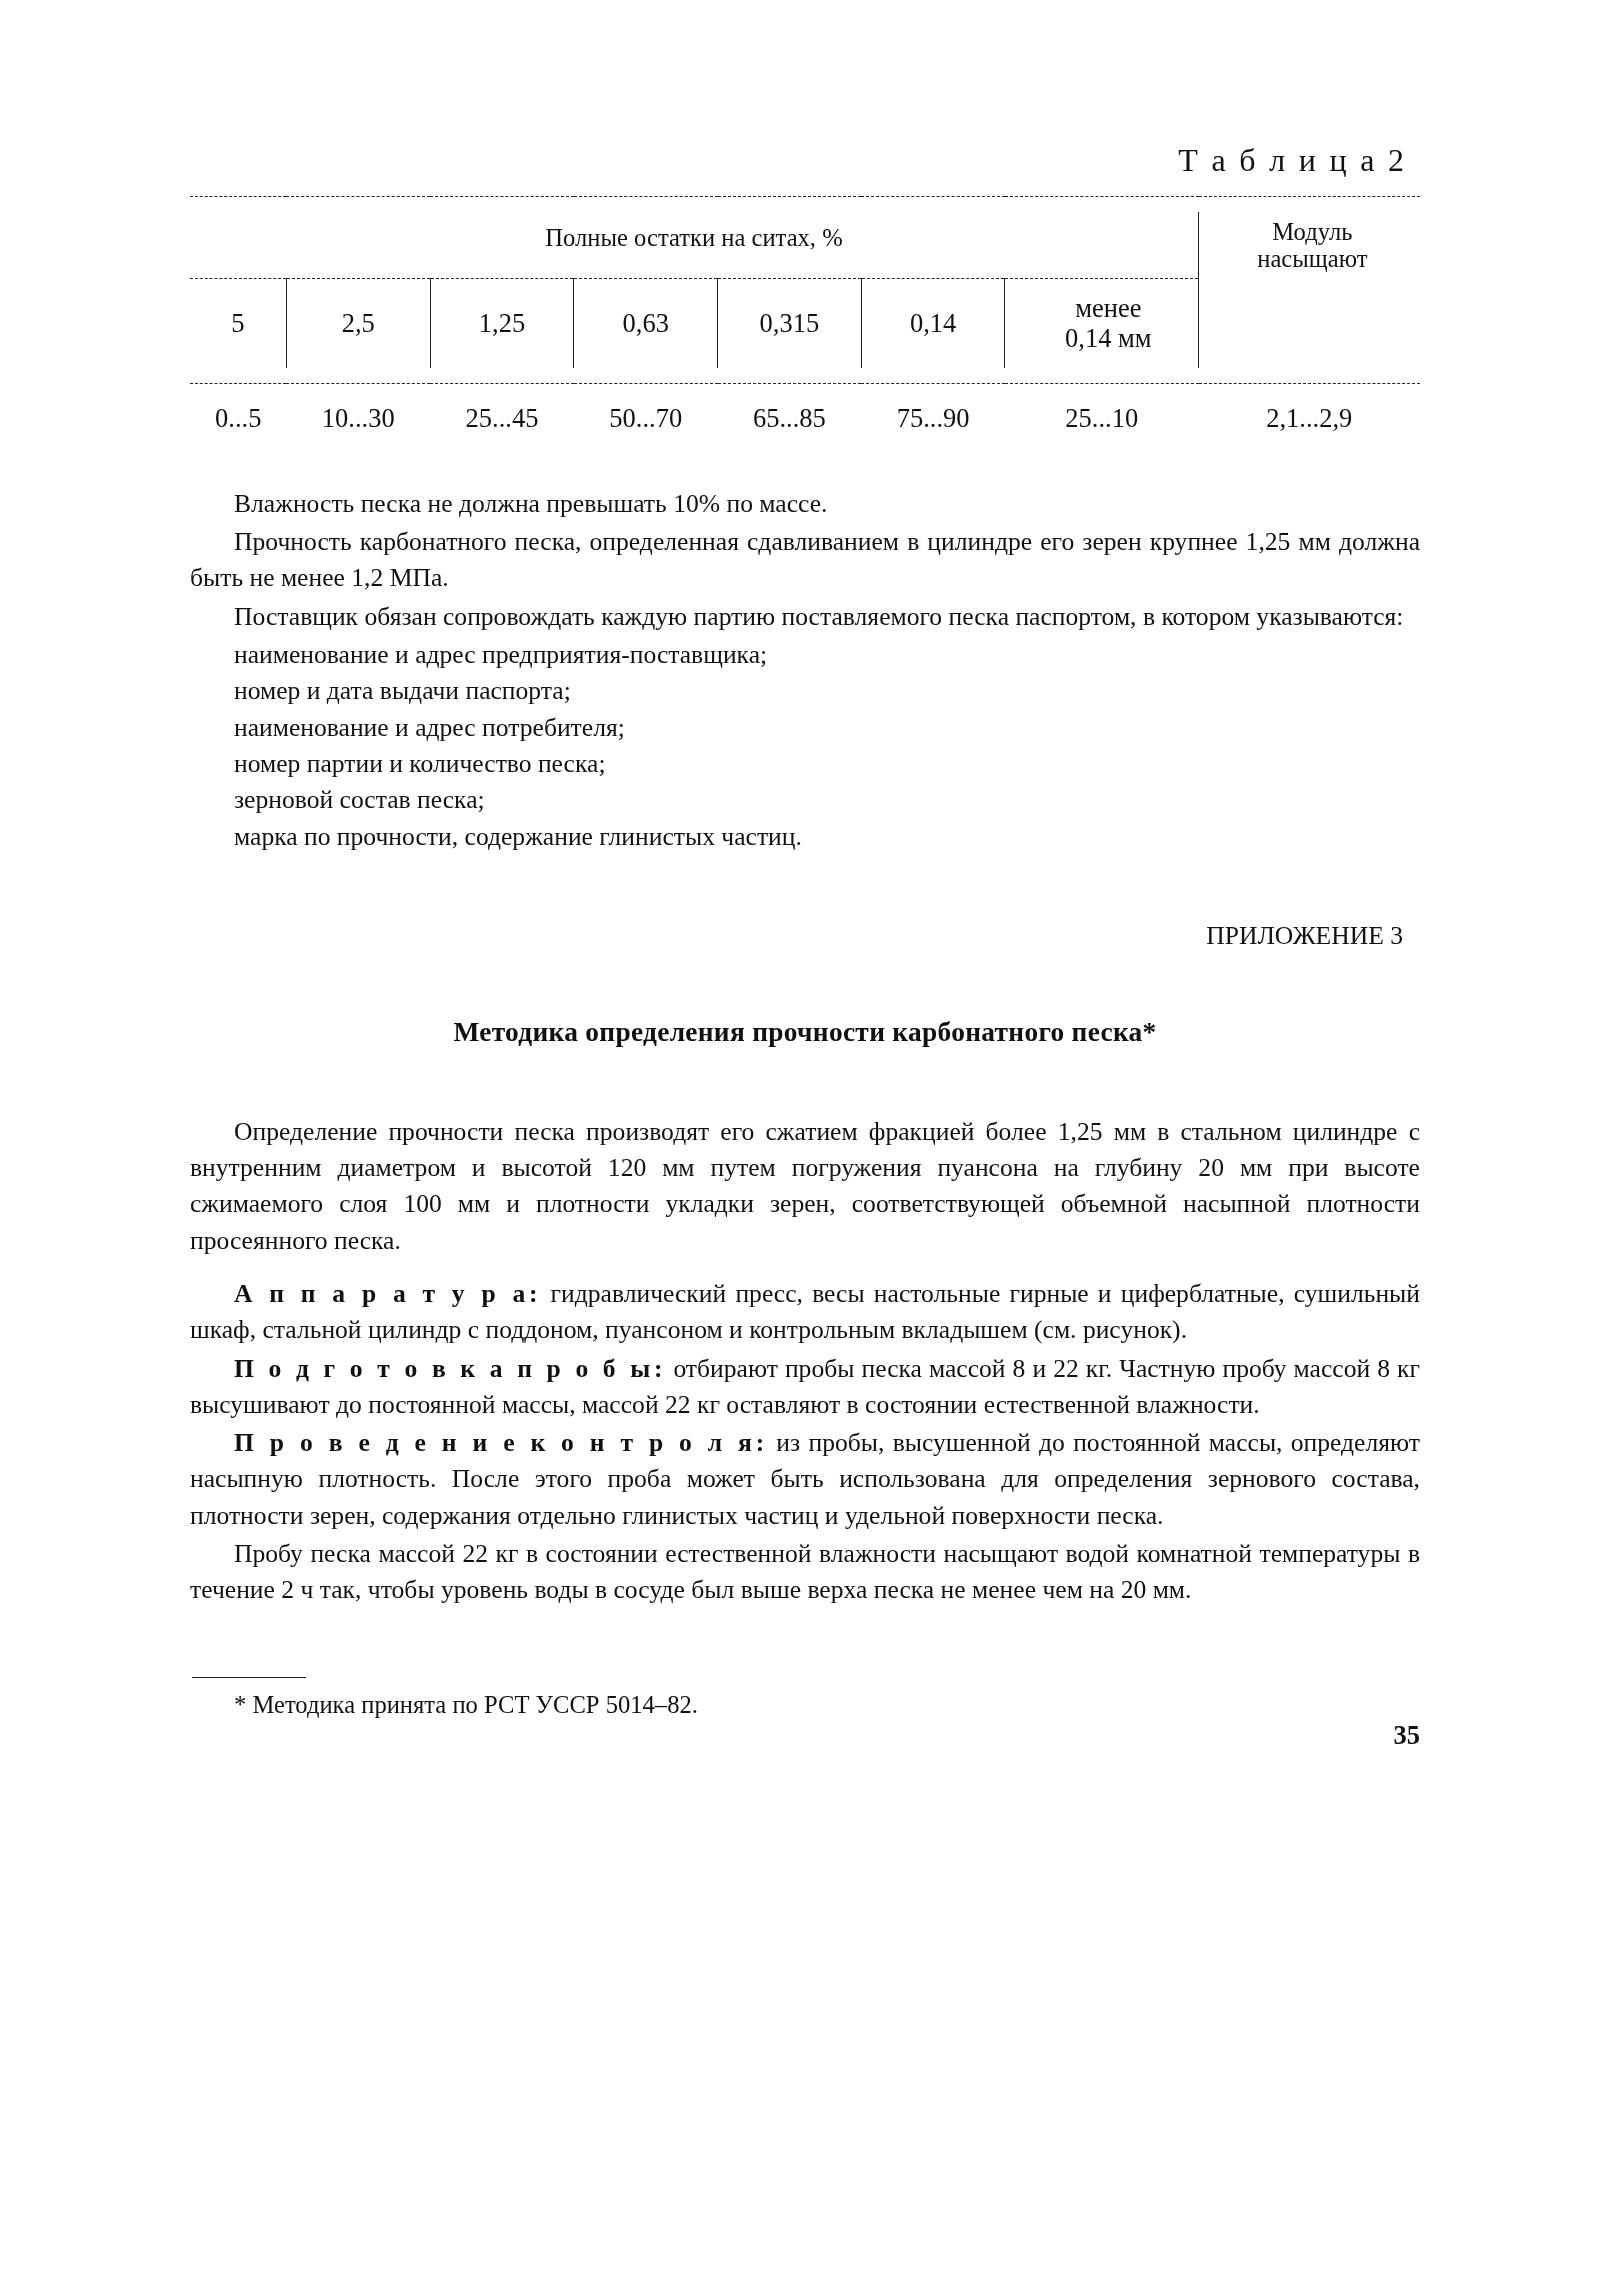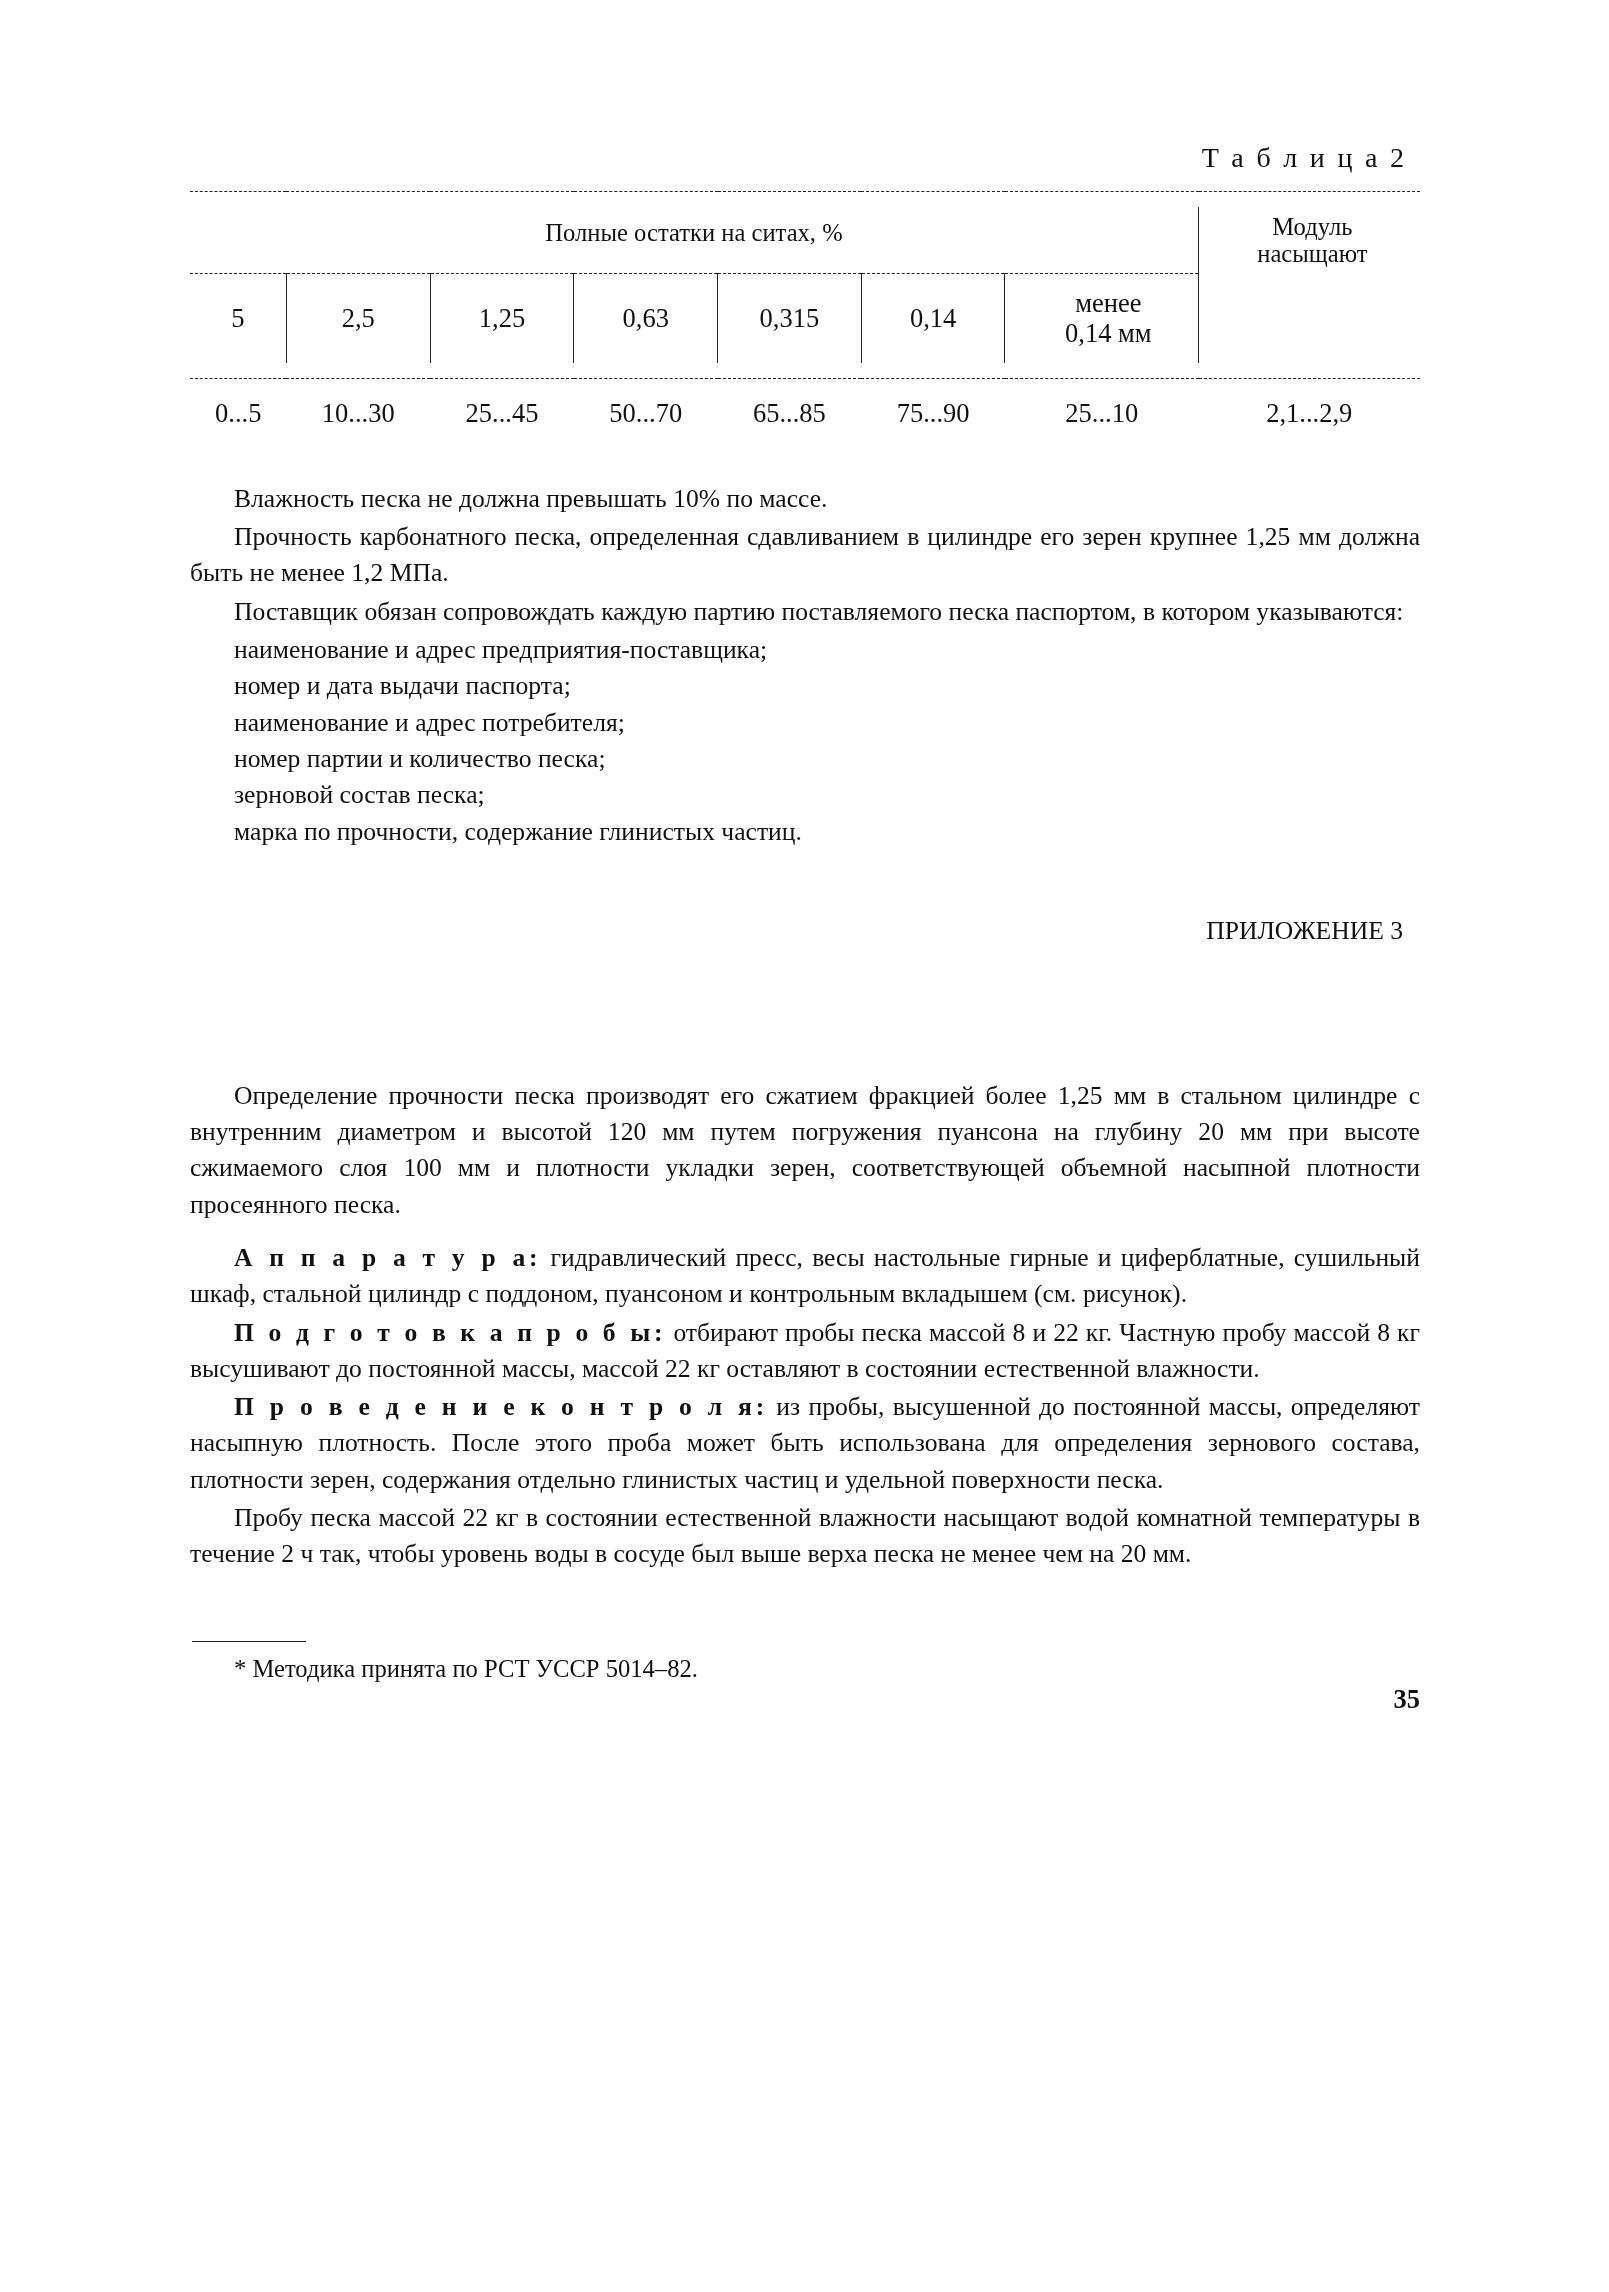--- a/index.html
+++ b/index.html
@@ -25,21 +25,21 @@
   }
   .content {
     position: relative;
     width: 1230px;
     margin: 0 auto;
   }
 
   
   .table-caption {
     text-align: right;
-    font-size: 28px;
+    font-size: 32px;
     letter-spacing: 2.8px;
     margin: 0 0 17px 0;
     padding-right: 13.2px;
   }
   .tbl {
     width: 100%;
     border-collapse: collapse;
     font-size: 24.6px;
   }
   .tbl td {
@@ -207,20 +207,21 @@
     <p class="list">номер партии и количество песка;</p>
     <p class="list">зерновой состав песка;</p>
     <p class="list">марка по прочности, содержание глинистых частиц.</p>
 
     <div class="gap-lg"></div>
 
     <p class="appendix">ПРИЛОЖЕНИЕ 3</p>
 
     <div class="gap-lg"></div>
 
+    <h2 class="title">Методика определения прочности карбонатного песка*</h2>
 
     <div class="gap-lg"></div>
 
     <p class="t">Определение прочности песка производят его сжатием фракцией более 1,25 мм в стальном цилиндре с внутренним диаметром и высотой 120 мм путем погружения пуансона на глубину 20 мм при высоте сжимаемого слоя 100 мм и плотности укладки зерен, соответствующей объемной насыпной плотности просеянного песка.</p>
 
     <div class="gap-sm"></div>
 
     <p class="t"><span class="spaced">А п п а р а т у р а:</span><span> гидравлический пресс, весы настольные гирные и циферблатные, сушильный шкаф, стальной цилиндр с поддоном, пуансоном и контрольным вкладышем (см. рисунок).</span></p>
 
     <p class="t"><span class="spaced">П о д г о т о в к а   п р о б ы:</span><span> отбирают пробы песка массой 8 и 22 кг. Частную пробу массой 8 кг высушивают до постоянной массы, массой 22 кг оставляют в состоянии естественной влажности.</span></p>

